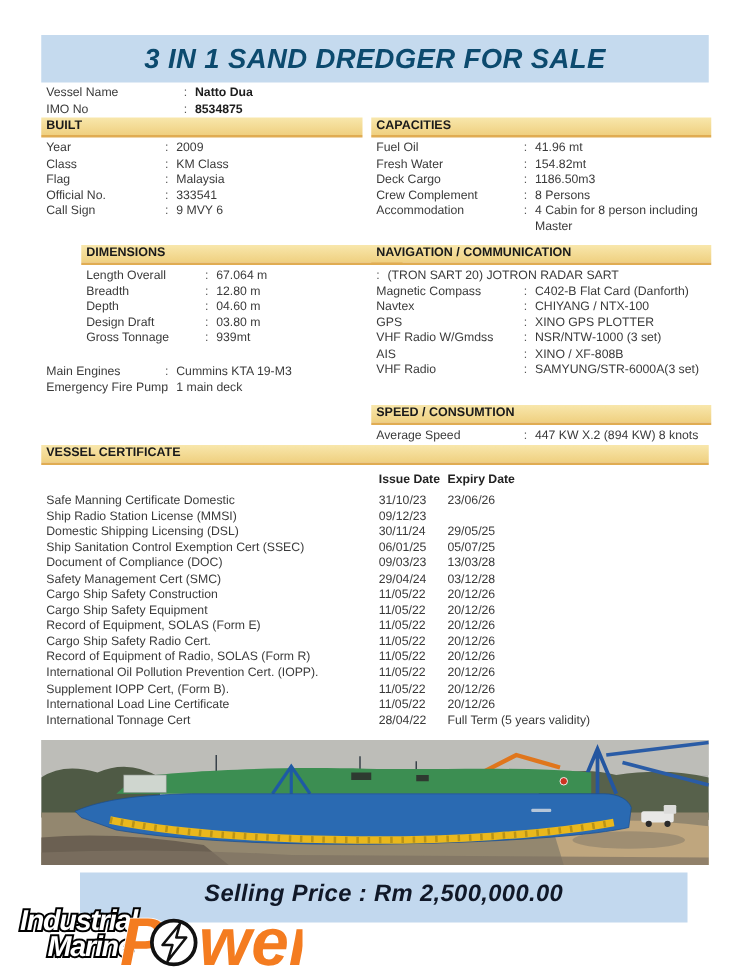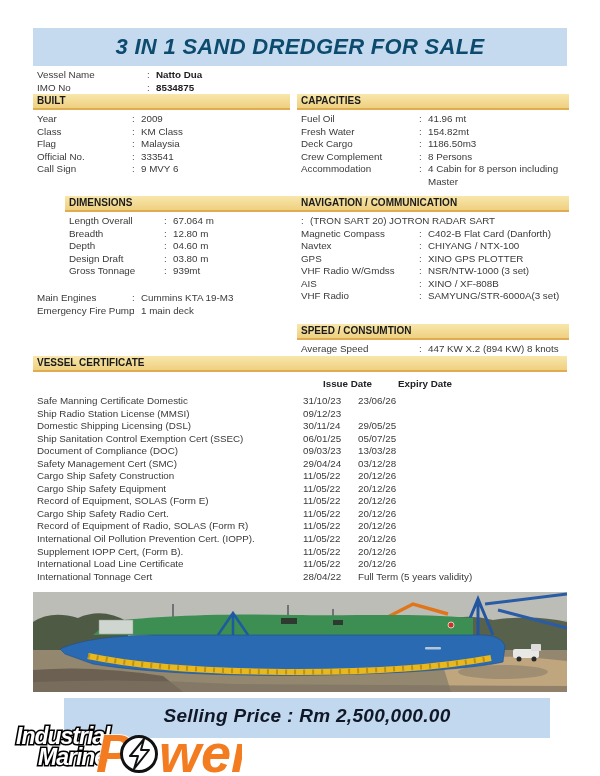--- a/index.html
+++ b/index.html
@@ -21,21 +21,21 @@
         padding-left:4px;margin-bottom:3px;}
   .section .rows{padding-left:4px;}
   #sec-built{left:33px;top:94px;width:257px;}
   #sec-dimensions{left:33px;top:196px;width:257px;margin-left:32px;}
   #sec-machinery{left:33px;top:292px;width:257px;}
   #sec-capacities{left:297px;top:94px;width:272px;}
   #sec-navigation{left:297px;top:196px;width:272px;}
   #sec-speed{left:297px;top:324px;width:272px;}
   .right .lbl{width:118px;}
   #sec-cert{left:33px;top:356px;width:534px;}
-  .cert-cols{display:flex;font-weight:bold;color:#222;margin:6px 0 5px 0;line-height:12px;gap:20px;}
+  .cert-cols{display:flex;font-weight:bold;color:#222;margin:6px 0 5px 0;line-height:12px;}
   .cert-row{display:flex;line-height:12.55px;}
   .cert-name{flex:none;width:266px;padding-left:4px;}
   .cert-issue{flex:none;width:55px;}
   .cert-expiry{flex:1;}
   .photo{position:absolute;left:33px;top:592px;width:534px;height:100px;display:block;}
   .price-bar{position:absolute;left:44px;top:698px;width:486px;height:40px;background:#c2d8ee;
         display:flex;align-items:center;justify-content:center;margin-left:20px;}
   .price-text{font-size:19px;font-weight:bold;font-style:italic;color:#101828;margin-top:-5px;letter-spacing:.3px;}
   .logo{position:absolute;left:2px;top:708px;width:240px;height:68px;display:block;}
   .lg-outline{font-family:"Liberation Sans",sans-serif;font-weight:bold;font-style:italic;

